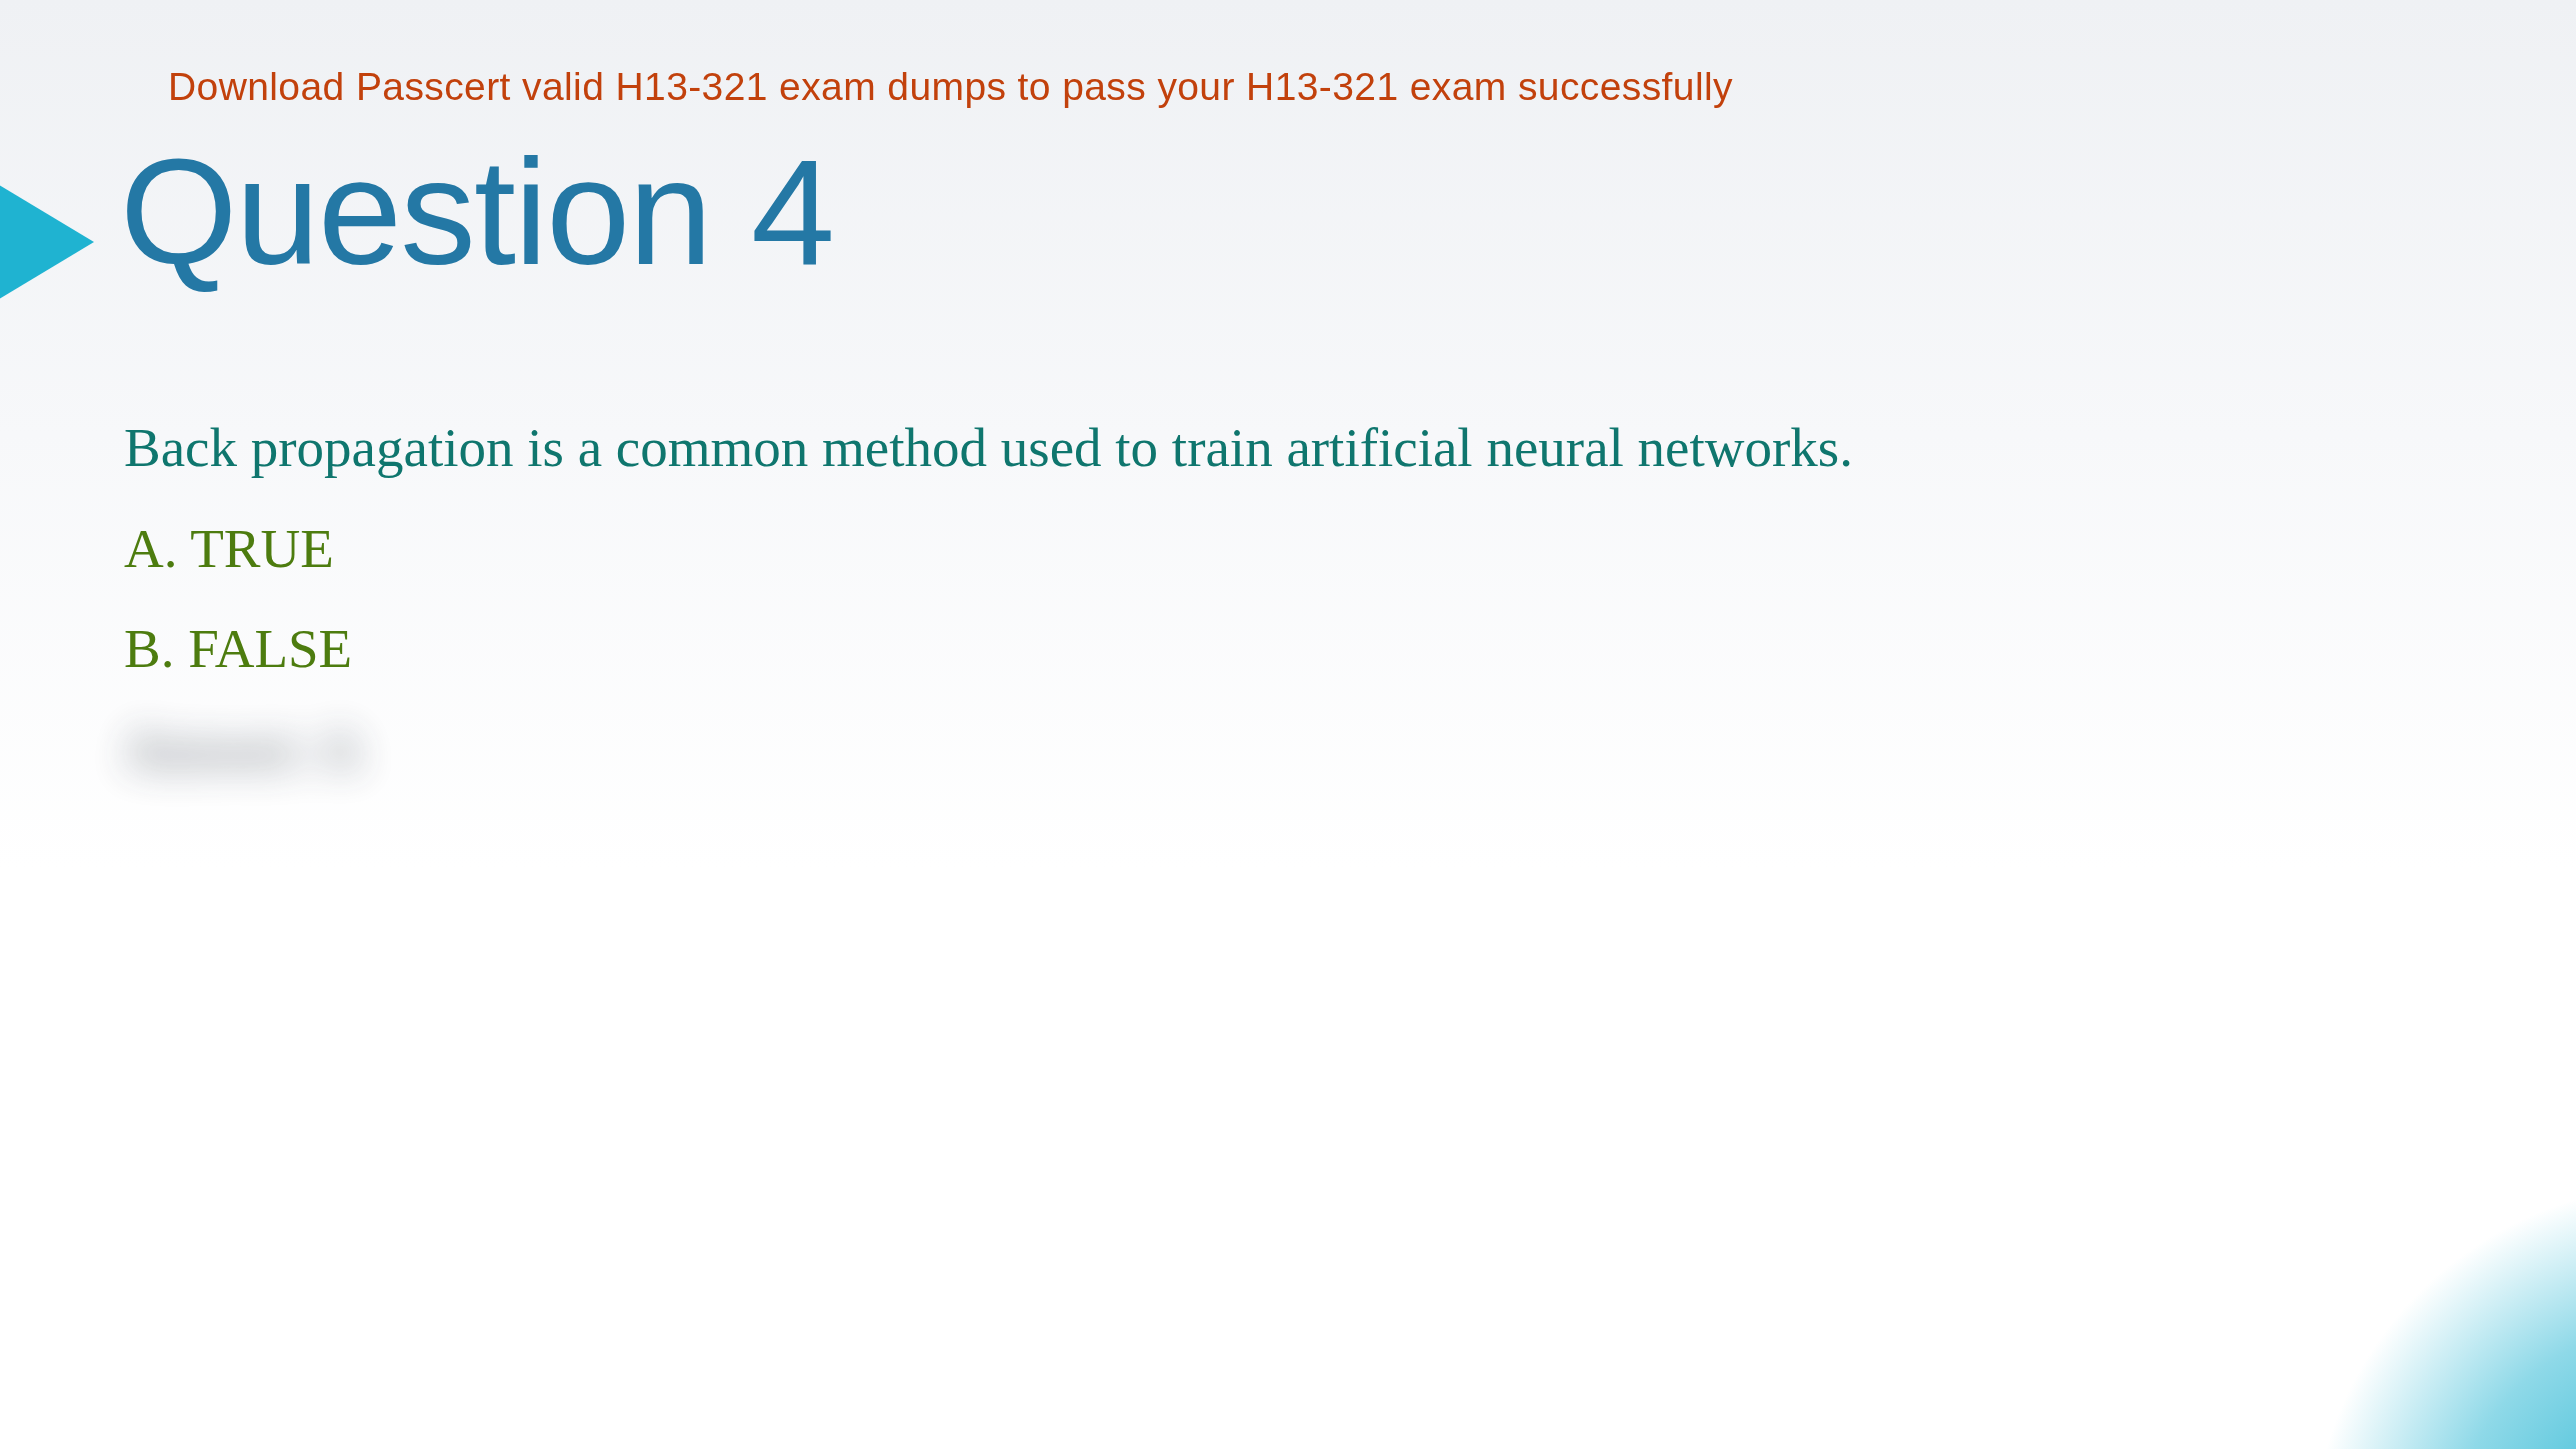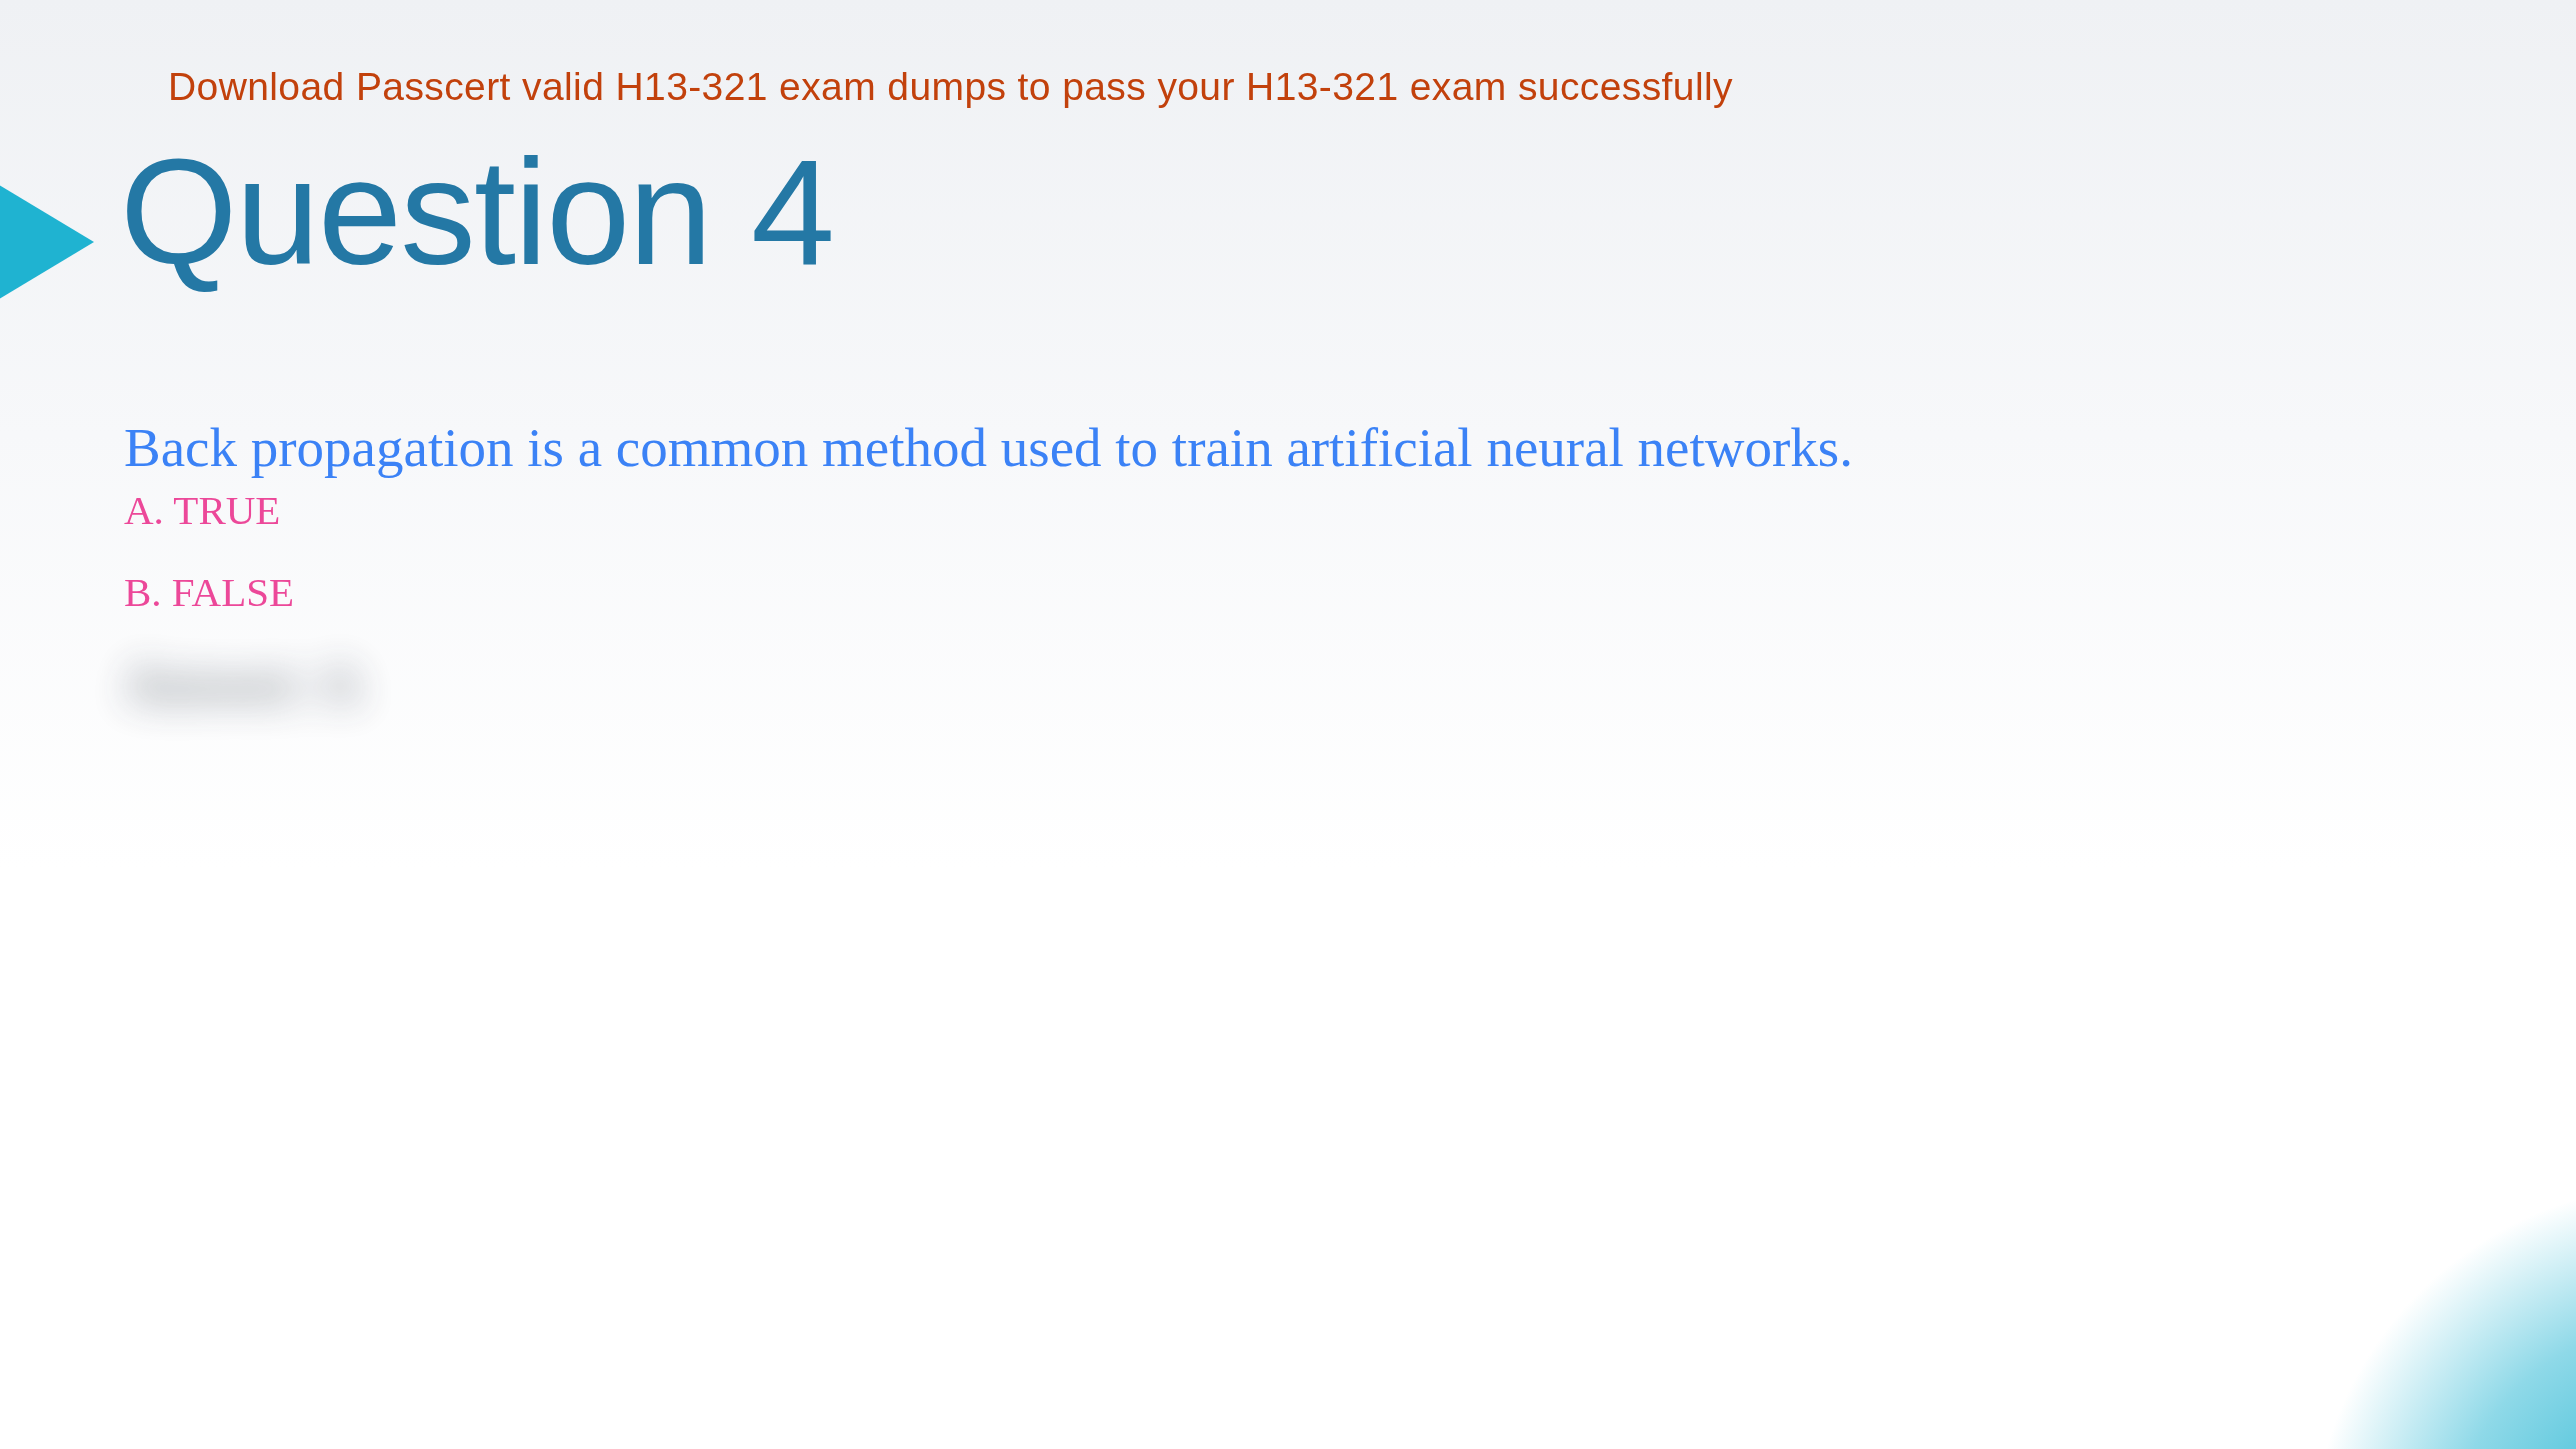--- a/index.html
+++ b/index.html
@@ -45,26 +45,27 @@
       letter-spacing: -1.7px;
     }
     .question-body {
       position: absolute;
       top: 412px;
       left: 124px;
       width: 2318px;
     }
     .question-stem {
       font-size: 55px;
-      color: #3b82f6;
+      color: #0f766e;
       line-height: 1.3;
+      margin-bottom: 29px;
     }
     .option {
-      font-size: 41px;
-      color: #ec4899;
+      font-size: 55px;
+      color: #4d7c0f;
       line-height: 1.3;
       margin-bottom: 29px;
     }
     .answer-line {
       font-size: 55px;
       color: #2f3847;
       line-height: 1.3;
       filter: blur(19px);
       opacity: 0.85;
     }

